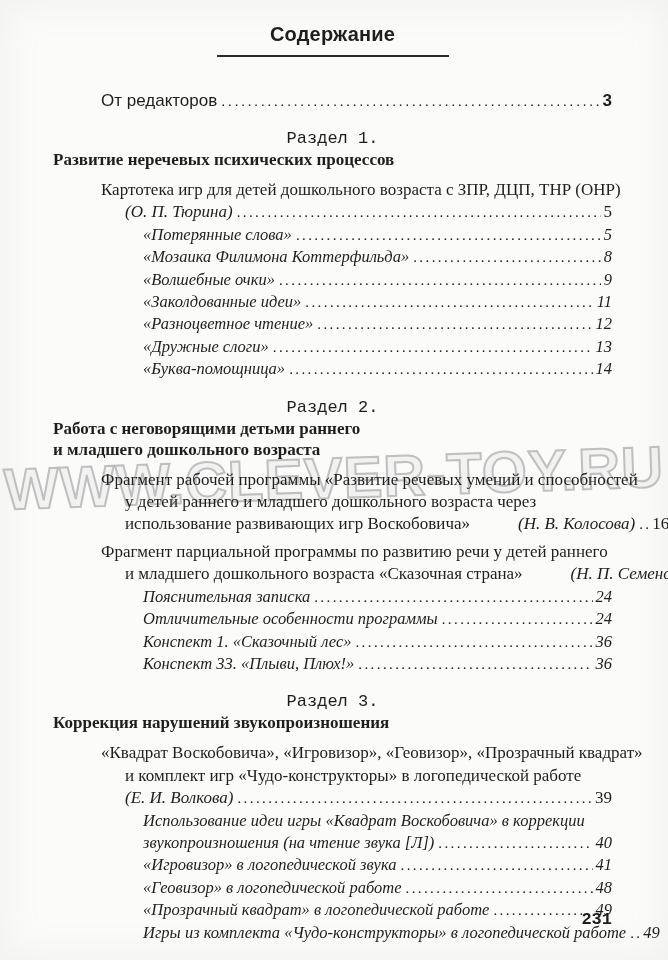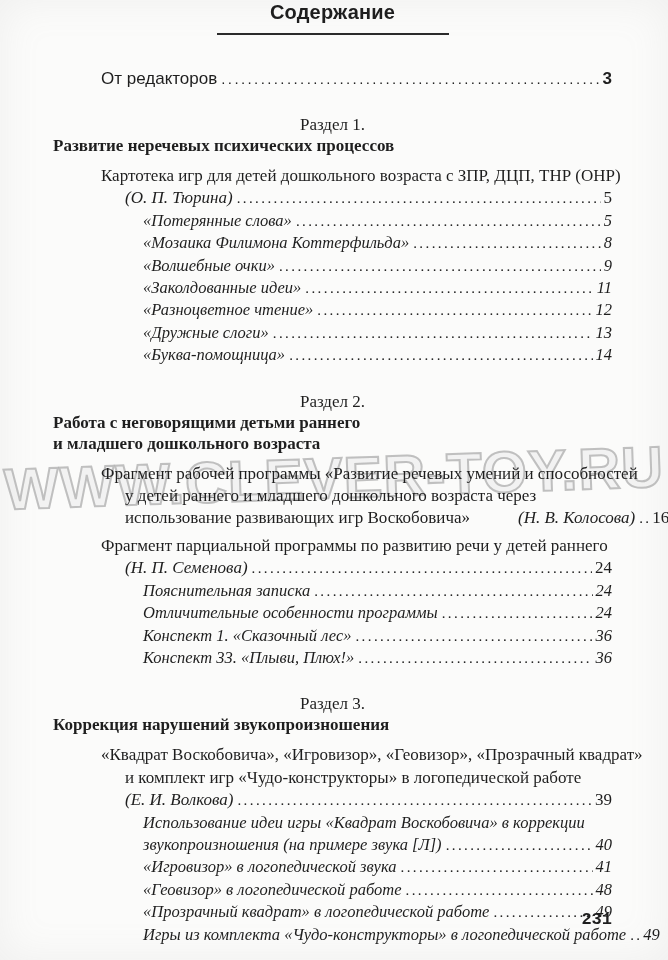--- a/index.html
+++ b/index.html
@@ -8,20 +8,21 @@
     background:#fbfbfa;
     position:relative;
     overflow:hidden;
     color:#1e1e1e;
     box-shadow:inset 0 0 40px rgba(160,160,160,0.12);
   }
   .page-inner{
     position:relative;
     width:559px;
     margin:0 auto 0 53px;
+    padding-top:22px;
     z-index:1;
   }
   .title{
     text-align:center;
     font-family:"Liberation Sans",sans-serif;
     font-weight:700;
     font-size:20px;
     line-height:24px;
     margin:0;
     letter-spacing:0.2px;
@@ -59,24 +60,24 @@
     font-family:"Liberation Sans",sans-serif;
     font-size:17px;
     margin-top:33px;
     line-height:22px;
   }
   .front .pg{ font-weight:700; }
 
   
   .section-label{
     text-align:center;
-    font-family:Liberation Serif, serif;
+    font-family:Liberation Mono, monospace;
     font-size:17px;
     line-height:21px;
-    margin-top:24px;
+    margin-top:16px;
   }
   .section-title-line{
     font-family:Liberation Serif, serif;
     font-weight:700;
     font-size:17px;
     line-height:21px;
   }
   .entries{ margin-top:9px; }
 
   .entry{
@@ -215,20 +216,21 @@
               <span class="txt it">(Н. В. Колосова)</span>
               <span class="leader"></span>
               <span class="pg">16</span>
             </div>
           </div>
           <div class="entry main">
             <div class="line">
               <span class="txt">Фрагмент парциальной программы по развитию речи у детей раннего</span>
             </div>
             <div class="line cont">
+              <span class="txt">и младшего дошкольного возраста «Сказочная страна» </span>
               <span class="txt it">(Н. П. Семенова)</span>
               <span class="leader"></span>
               <span class="pg">24</span>
             </div>
           </div>
           <div class="entry sub">
             <div class="line">
               <span class="txt it">Пояснительная записка</span>
               <span class="leader"></span>
               <span class="pg">24</span>
@@ -272,21 +274,21 @@
               <span class="txt it">(Е. И. Волкова)</span>
               <span class="leader"></span>
               <span class="pg">39</span>
             </div>
           </div>
           <div class="entry sub">
             <div class="line">
               <span class="txt it">Использование идеи игры «Квадрат Воскобовича» в коррекции</span>
             </div>
             <div class="line">
-              <span class="txt it">звукопроизношения (на примере звука [Л])</span>
+              <span class="txt it">звукопроизношения (на чтение звука [Л])</span>
               <span class="leader"></span>
               <span class="pg">40</span>
             </div>
           </div>
           <div class="entry sub">
             <div class="line">
               <span class="txt it">«Игровизор» в логопедической звука</span>
               <span class="leader"></span>
               <span class="pg">41</span>
             </div>

